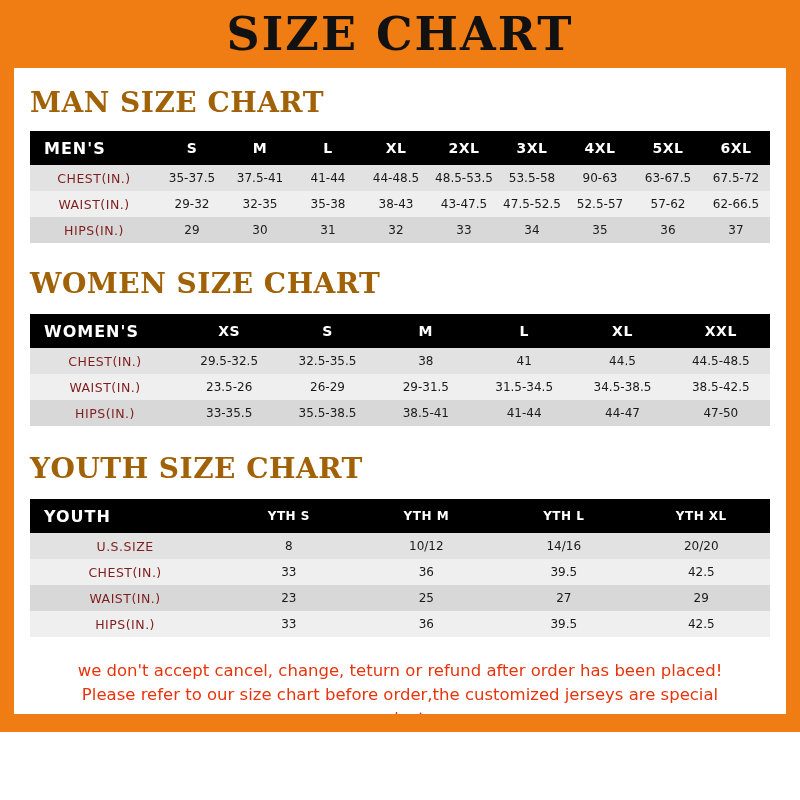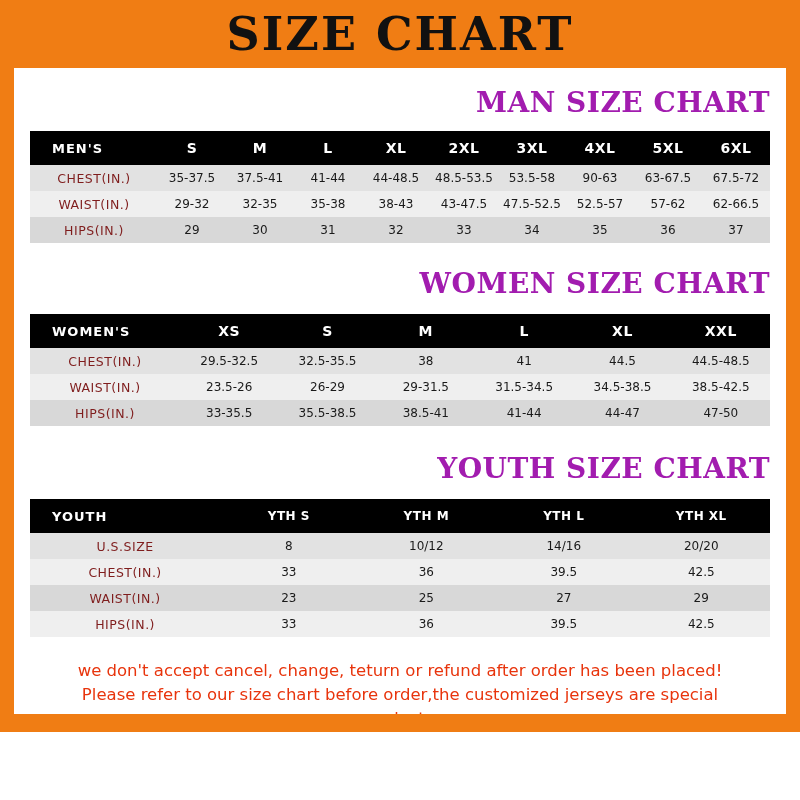--- a/index.html
+++ b/index.html
@@ -35,25 +35,25 @@
     font-size: 46px;
     letter-spacing: 2px;
     color: #111111;
     line-height: 1;
   }
   .content {
     padding: 0 16px;
     box-sizing: border-box;
   }
   .section-title {
-    text-align: right;
+    text-align: left;
     font-family: "DejaVu Serif", serif;
     font-weight: bold;
     font-size: 28px;
-    color: #a21caf;
+    color: #a16207;
     letter-spacing: 0.5px;
   }
   .t1 { margin-top: 18px; margin-bottom: 12px; }
   .t2 { margin-top: 24px; margin-bottom: 14px; }
   .t3 { margin-top: 26px; margin-bottom: 14px; }
 
   table.size-table {
     width: 740px;
     margin: 0 auto;
     border-collapse: collapse;
@@ -75,22 +75,22 @@
   }
   table.size-table thead th {
     color: #ffffff;
     font-weight: bold;
     font-size: 14px;
     height: 34px;
     letter-spacing: 0.5px;
   }
   table.size-table thead th.rowlabel {
     text-align: left;
-    padding-left: 22px;
-    font-size: 13px;
+    padding-left: 14px;
+    font-size: 16px;
     letter-spacing: 1px;
   }
   table.size-table tbody td.rowlabel {
     font-size: 12.5px;
     letter-spacing: 0.5px;
     color: #7f1d1d;
   }
   .row-a { background: #e2e2e2; }
   .row-b { background: #efefef; }
   .row-c { background: #d8d8d8; }

